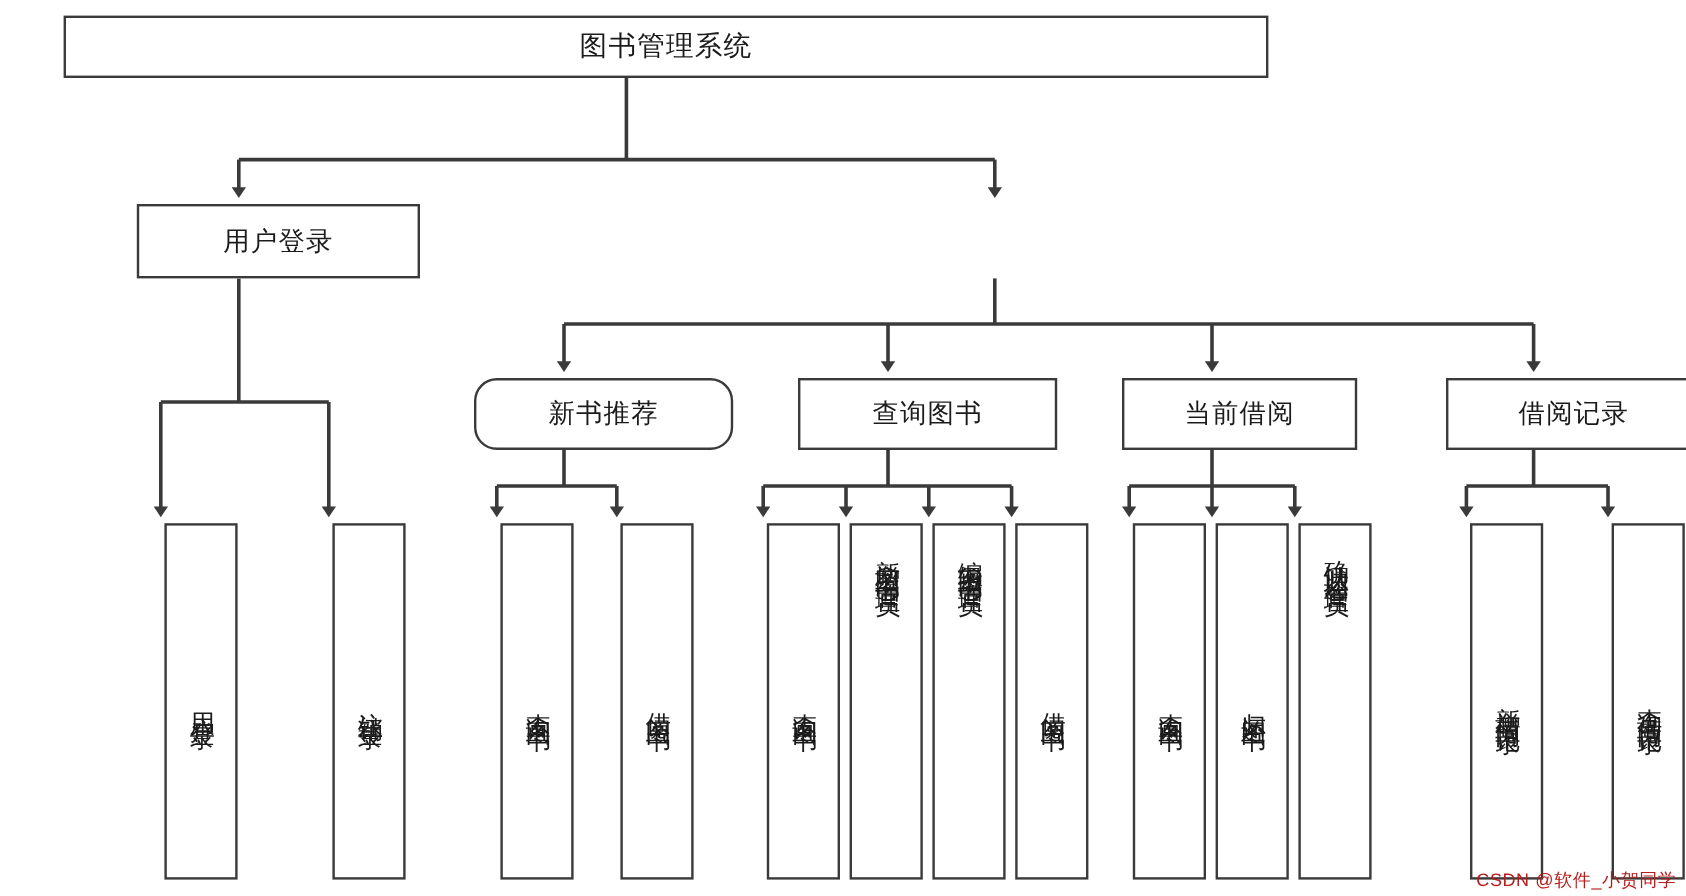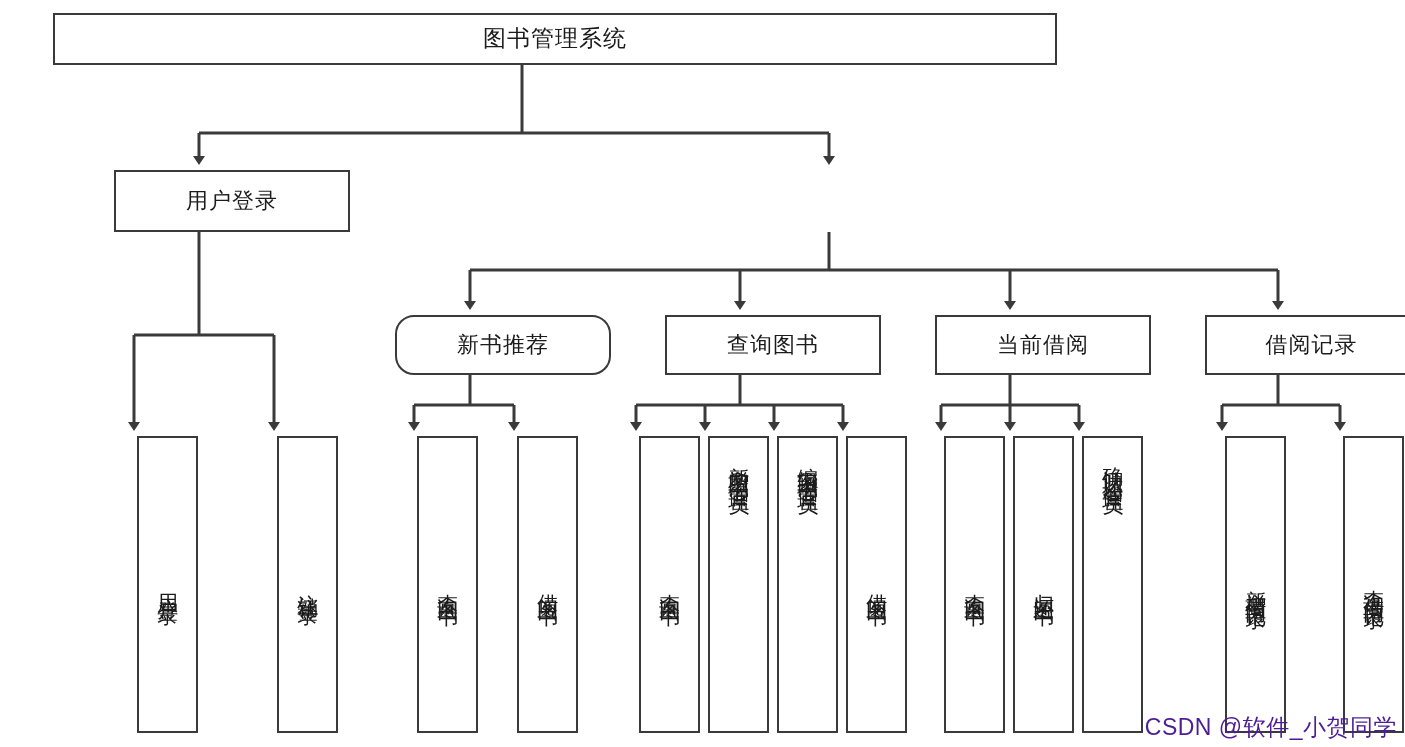--- a/index.html
+++ b/index.html
@@ -61,22 +61,22 @@
     display: block;
   }
   .node-v.center-v {
     align-items: center;
     padding-top: 0;
   }
   .watermark {
     position: absolute;
     right: 8px;
     bottom: 4px;
-    font-size: 23px;
-    color: #4c1d95;
+    font-size: 15px;
+    color: #b91c1c;
     letter-spacing: 0.5px;
     z-index: 5;
     white-space: nowrap;
   }
 </style>
 </head>
 <body>
 
 <div id="diagram-canvas">
 
@@ -143,21 +143,21 @@
 
 
   <div class="node node-h" style="left:362px; top:315px; width:216px; height:60px;border-radius:19px;">
     <span>新书推荐</span>
   </div>
 
   <div class="node node-h" style="left:632px; top:315px; width:216px; height:60px;">
     <span>查询图书</span>
   </div>
 
-  <div class="node node-h" style="left:902px; top:315px; width:216px; height:60px;">
+  <div class="node node-h" style="left:902px; top:315px; width:196px; height:60px;">
     <span>当前借阅</span>
   </div>
 
   <div class="node node-h" style="left:1172px; top:315px; width:213px; height:60px;text-align:right;">
     <span>借阅记录</span>
   </div>
 
   <div class="node node-v center-v" style="left:104px; top:436px; width:61px; height:297px;">
     <span class="vtext">用户登录</span>
   </div>

